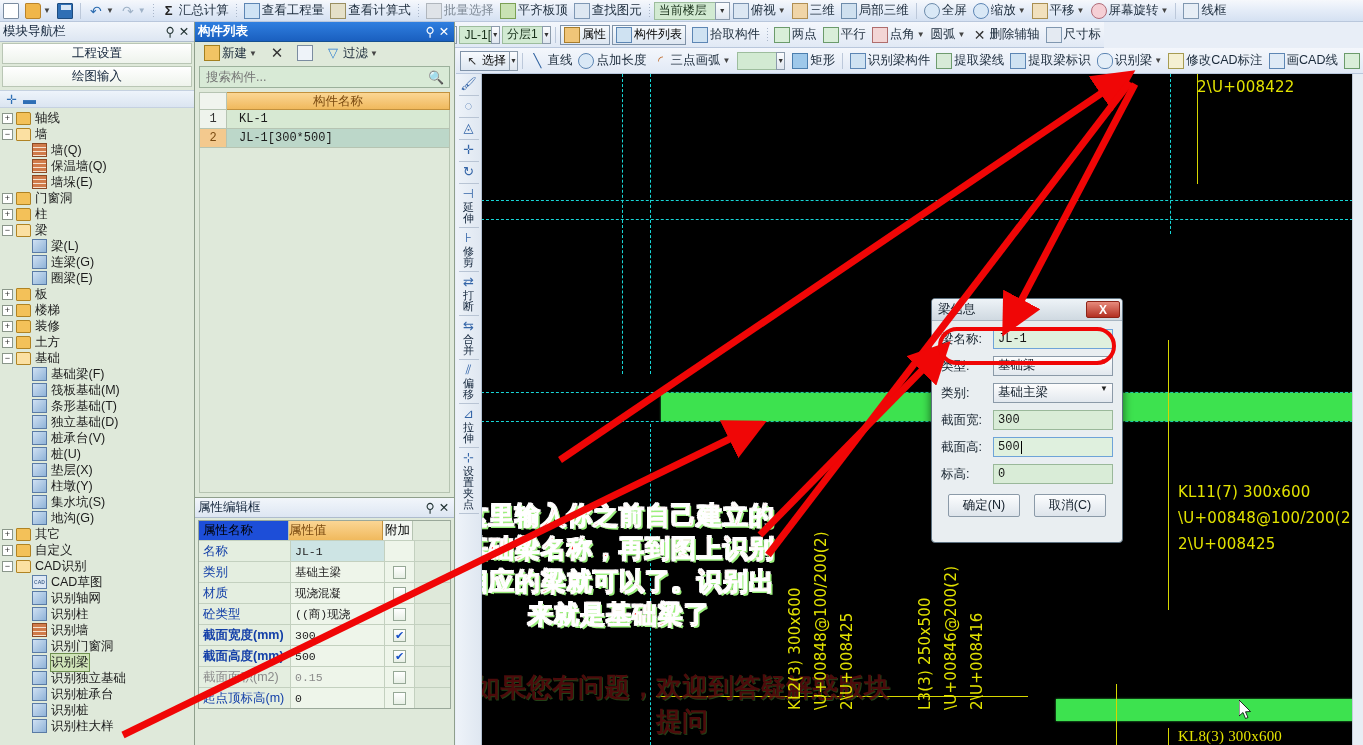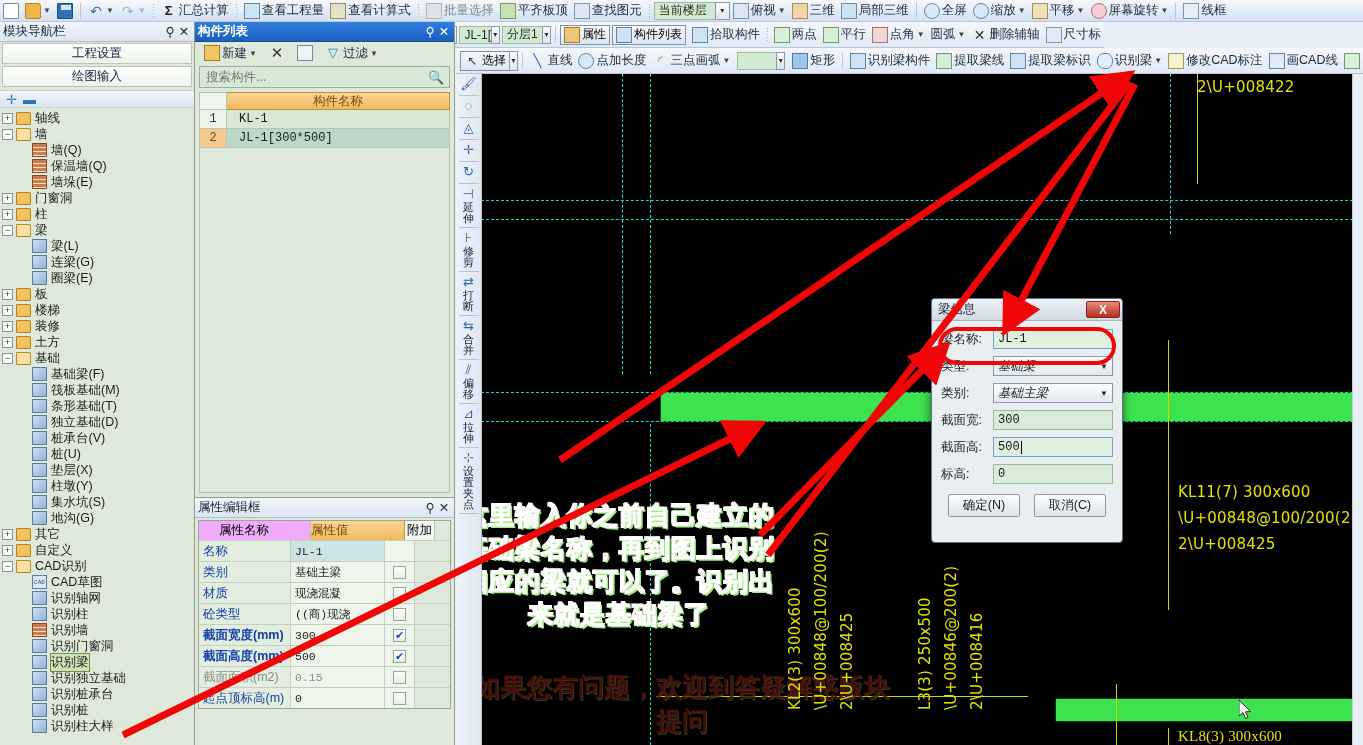--- a/index.html
+++ b/index.html
@@ -161,21 +161,21 @@
   .lst-fill { flex:1; background:#dfe9da; margin: 0 4px 4px 4px; border:1px solid #b6c4b2; border-top:none;}
 
   
   .panel-prop {
     position: absolute; left: 195px; top: 498px; width: 260px; height: 247px;
     background: #dfe9da; border-right: 1px solid #8f9f8c;
     display:flex; flex-direction:column;
   }
   .prop-table { margin: 2px 3px; border: 1px solid #9aa89a; background:#fff; }
   .prop-head { display: flex; height: 19px; }
-  .prop-head .c1 { width: 112px; background:#f0abfc; border-right:1px solid #b6c4b2; display:flex;align-items:center;padding-left:20px; font-size:12.5px;}
+  .prop-head .c1 { width: 90px; background:#1d4ed8; border-right:1px solid #b6c4b2; display:flex;align-items:center;padding-left:4px; font-size:12.5px;}
   .prop-head .c2 { width: 94px; background: linear-gradient(to bottom,#fbd694,#f0b95d); border-right:1px solid #c2913d; display:flex;align-items:center;color:#7a4a10; font-size:12.5px;}
   .prop-head .c3 { width: 30px; background:#f3f7f1; border-right:1px solid #b6c4b2; display:flex;align-items:center;justify-content:center; font-size:12.5px;}
   .prop-head .c4 { flex:1; background:#dfe9da; }
   .prop-row { display: flex; height: 21px; border-top: 1px solid #c3d0bf; }
   .prop-row .c1 { width: 92px; background:#e4eee0; border-right:1px solid #c3d0bf; display:flex;align-items:center;padding-left:4px; color:#1440a8; font-size:12.5px;}
   .prop-row .c2 { width: 94px; background:#eef5ea; border-right:1px solid #c3d0bf; display:flex;align-items:center;padding-left:4px; font-family:"Liberation Mono",monospace; font-size:11.5px; color:#222;}
   .prop-row .c3 { width: 30px; background:#eef5ea; border-right:1px solid #c3d0bf; display:flex;align-items:center;justify-content:center;}
   .prop-row .c4 { flex:1; background:#dfe9da; }
   .prop-row.name .c2 { background:#cde4e4; }
   .prop-row.dim .c1 { font-weight: bold; }
@@ -241,22 +241,22 @@
   .frow { display:flex; align-items:center; height: 20px; margin-bottom: 7px; }
   .flabel { width: 52px; font-size: 12.5px; color:#14202c; }
   .finput {
     flex:1; height: 20px; background:#d9ecd7; border:1px solid #9ab89a;
     display:flex; align-items:center; padding-left:4px;
     font-family:"Liberation Mono",monospace; font-size:12px; color:#141414;
   }
   .finput.focus { background:#dff0de; border:1px solid #6ea3d8; }
   .fselect {
     flex:1; height: 20px; background: linear-gradient(to bottom,#fdfdfd,#e2e8ee);
-    border:1px solid #8b9aa8; display:flex; align-items:center; padding-left:4px;
-    font-size:12.5px; color:#14202c; position:relative;font-style:italic;
+    border:1px solid #8b9aa8; display:flex; padding-left:4px;
+    font-size:12.5px; color:#14202c; position:relative;
   }
   .fselect .arr { position:absolute; right:4px; font-size:8px; color:#222; }
   .dlg-buttons { display:flex; justify-content:space-around; margin-top: 10px; }
   .dlg-btn {
     width: 72px; height: 23px; border:1px solid #8b9aa8; border-radius:2px;
     background: linear-gradient(to bottom,#fcfdfe,#dde4eb);
     display:flex; align-items:center; justify-content:center; font-size:12.5px; color:#14202c;
   }
   .redring {
     position:absolute; left: 938px; top: 327px; width: 178px; height: 38px;

